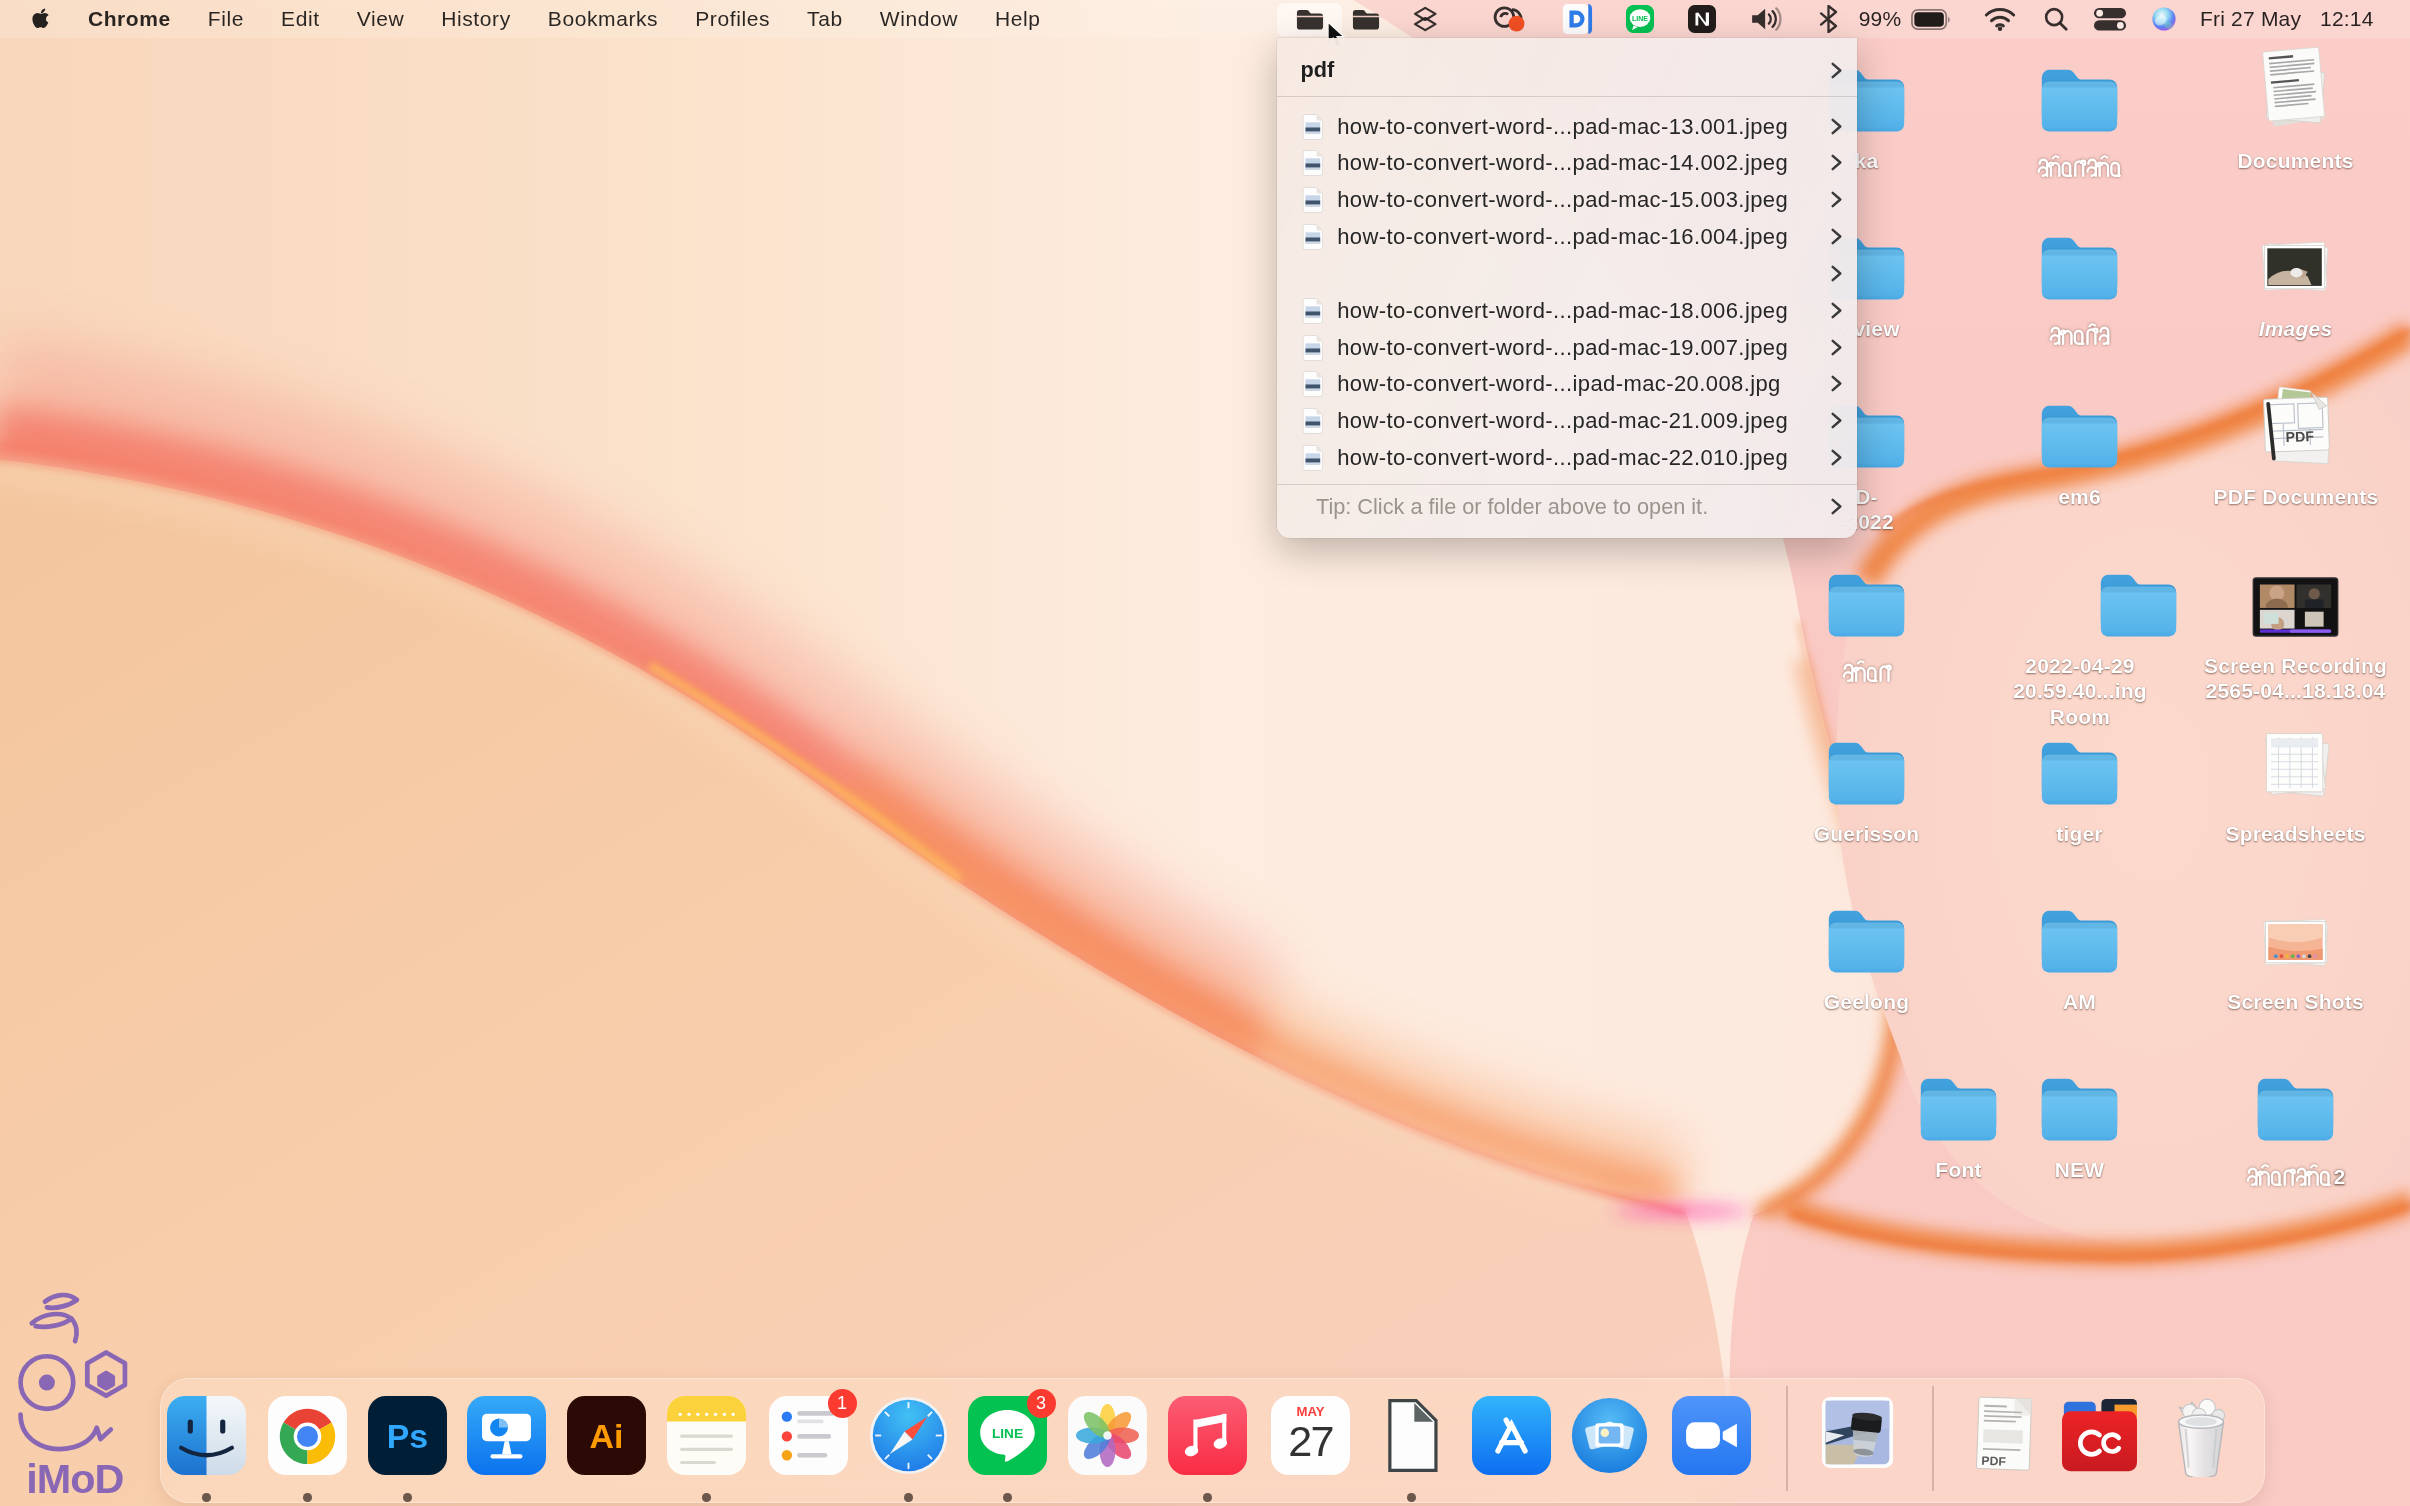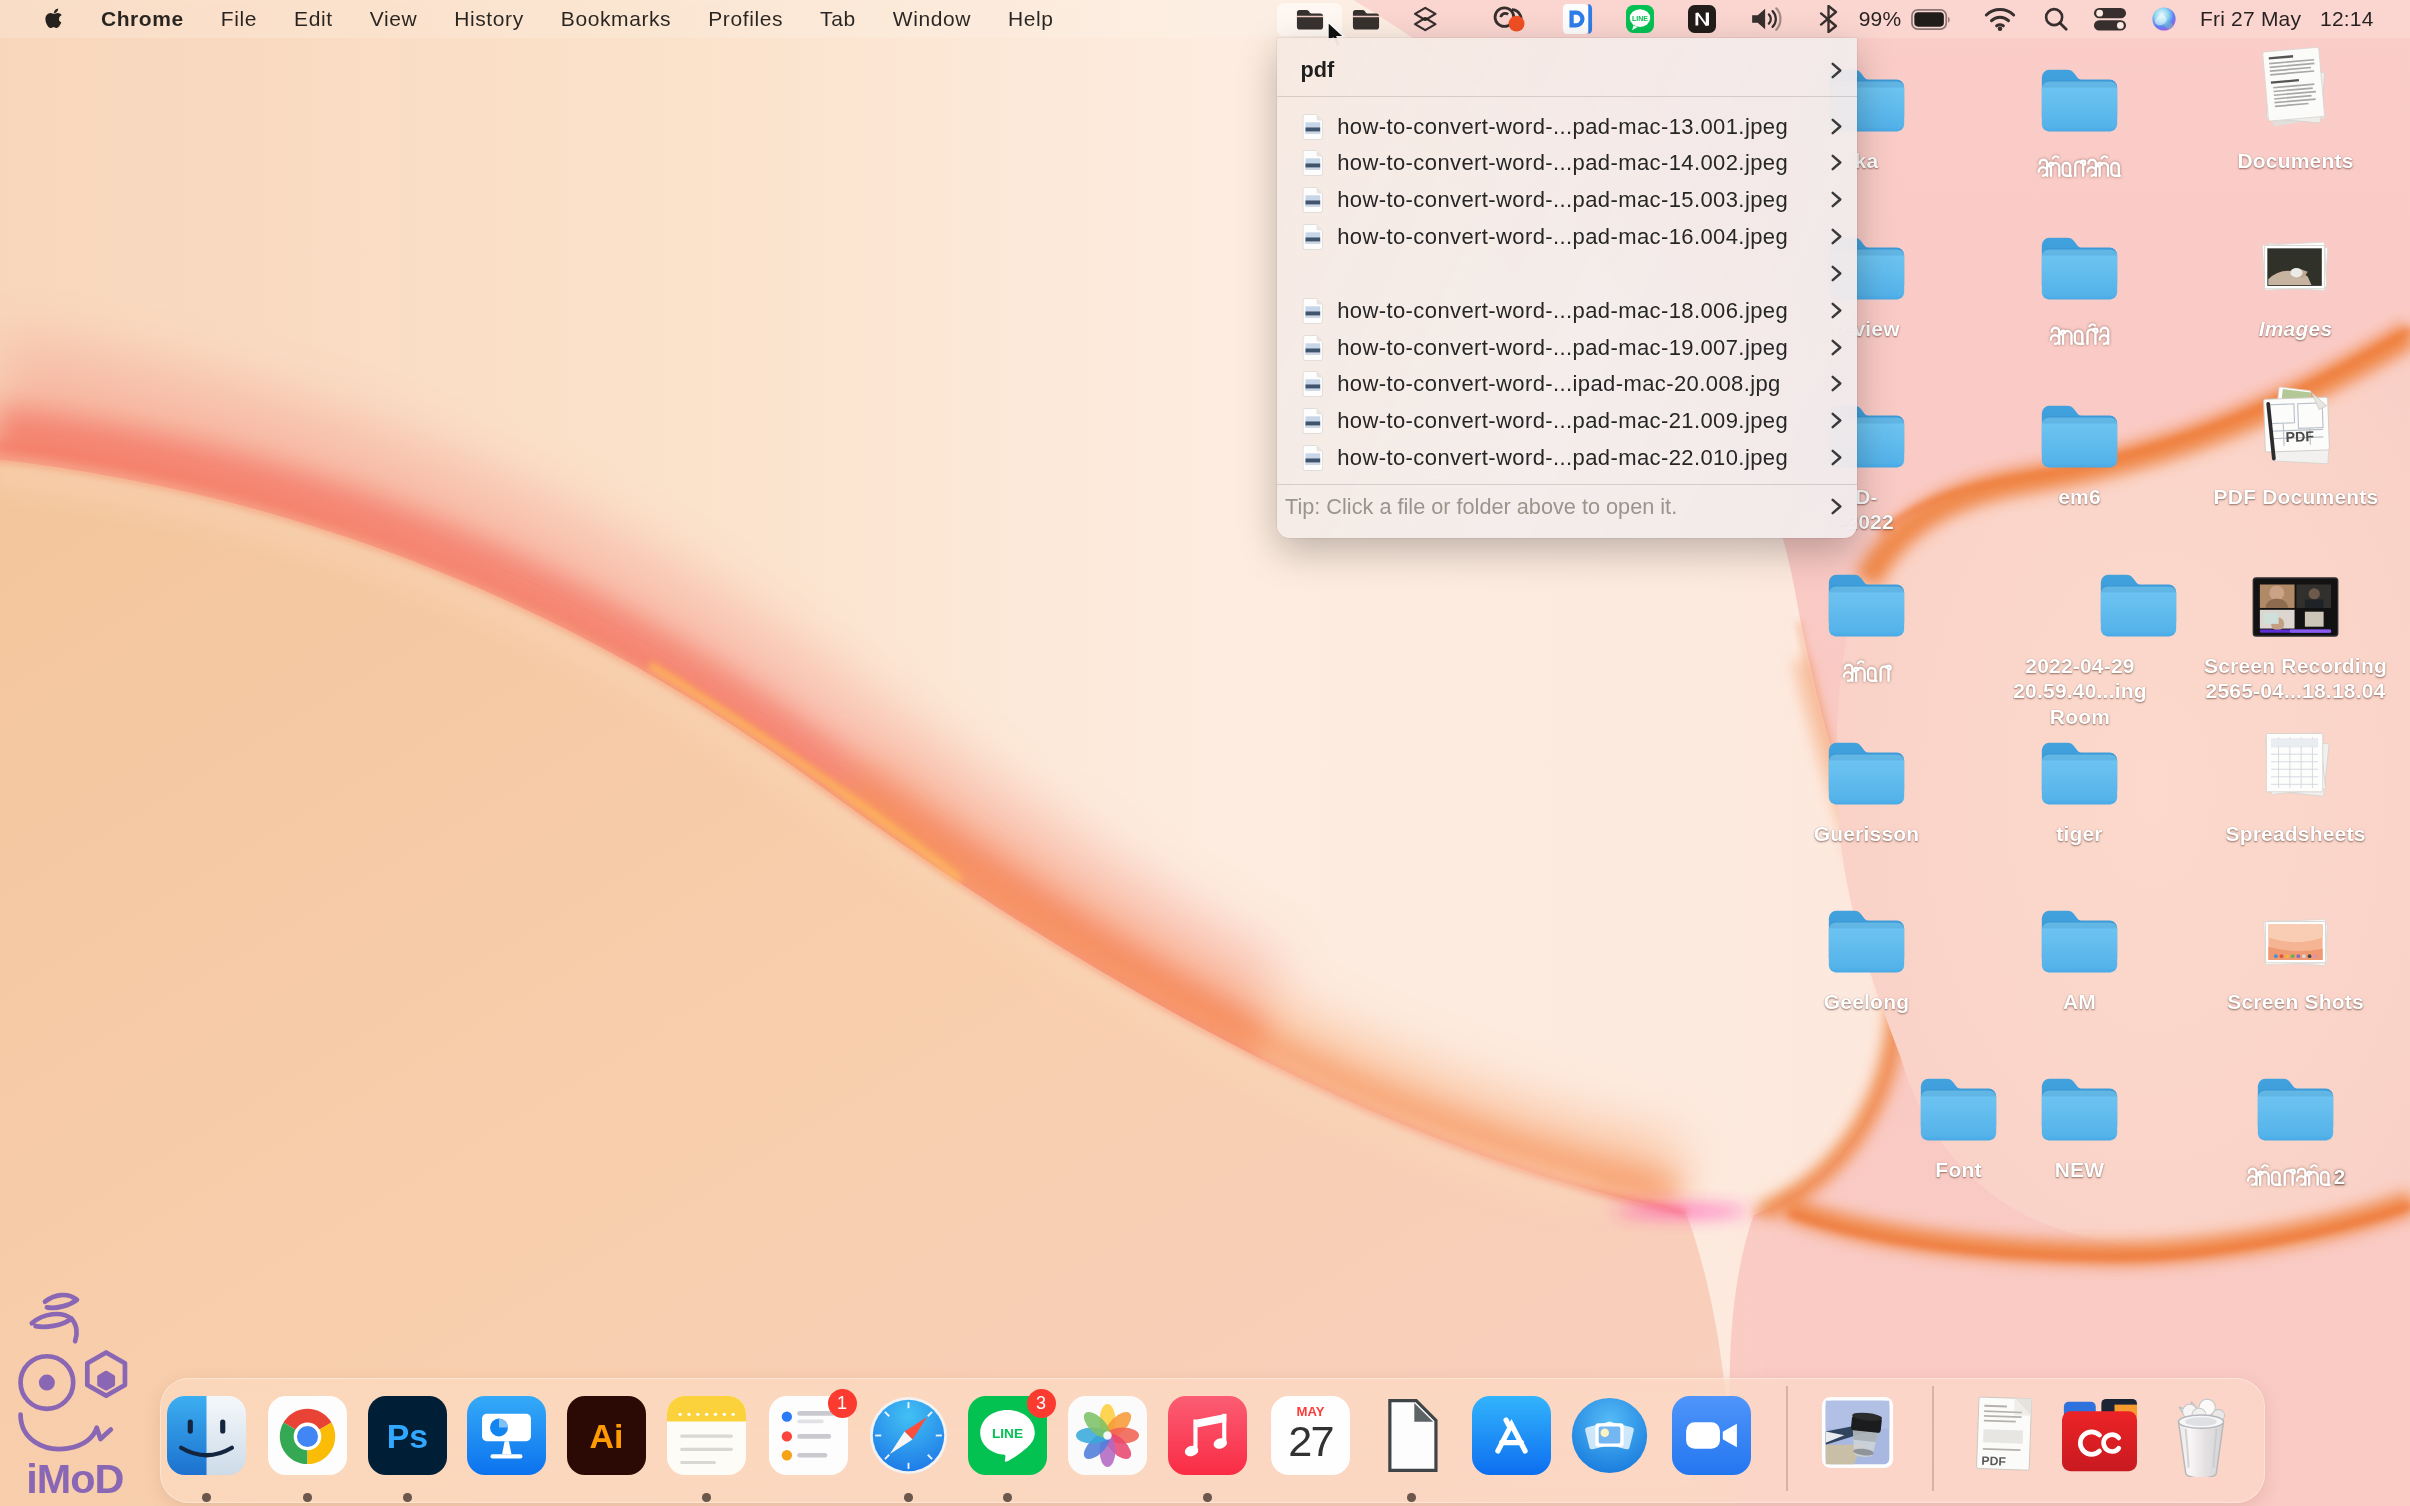--- a/index.html
+++ b/index.html
@@ -2,38 +2,38 @@
 <html style="font-size:15px"><head><meta charset="utf-8">
 <style>
   html,body{margin:0;padding:0;width:2411px;height:1507px;overflow:hidden;
     font-family:"Liberation Sans",sans-serif;}
   #stage{position:absolute;inset:0;width:2411px;height:1507px;overflow:hidden;}
   #wall{position:absolute;left:0;top:0;}
   
   #menubar{position:absolute;left:0;top:0;width:2411px;height:38px;
     background:rgba(255,248,244,0.2);display:flex;align-items:center;
     color:rgba(0,0,0,0.84);font-size:21px;}
-  #menubar .lhs{display:flex;align-items:center;gap:37px;padding-left:45px;letter-spacing:0.6px;}
+  #menubar .lhs{display:flex;align-items:center;gap:37px;padding-left:32px;letter-spacing:0.6px;}
   #menubar .appname{font-weight:bold;}
   #menubar .rhs{position:absolute;right:0;top:0;height:38px;display:flex;align-items:center;}
   
   #dropdown{position:absolute;left:1277px;top:38px;width:580px;height:500px;
     border-radius:0 0 13px 13px;
     background:linear-gradient(115deg,rgba(246,233,226,0.93),rgba(243,237,236,0.90) 55%,rgba(241,235,236,0.92));
     backdrop-filter:blur(56px) saturate(1.1);
     box-shadow:0 13px 38px rgba(0,0,0,0.25),0 0 0 0.5px rgba(0,0,0,0.1);
     color:#1f1f1f;}
   #dropdown .hdr{position:absolute;left:23.5px;font-weight:bold;font-size:21.7px;}
   #dropdown .sep{position:absolute;left:0;width:580px;height:0.9px;background:rgba(60,40,40,0.16);}
   .drow{position:absolute;left:0;width:580px;height:37px;display:flex;align-items:center;}
   .drow .ficon{margin-left:24.5px;width:21.7px;height:26px;flex:none;}
   .drow .txt{margin-left:14px;font-size:22px;letter-spacing:0.4px;white-space:nowrap;color:#262626;}
   .chev{position:absolute;right:11.3px;width:19px;height:19px;}
   .chev svg{display:block;}
-  #dropdown .tip{position:absolute;left:8px;font-size:21.7px;color:#9a948d;}
+  #dropdown .tip{position:absolute;left:39px;font-size:21.7px;color:#9a948d;}
   
   .dicon{position:absolute;width:169px;display:flex;flex-direction:column;align-items:center;}
   .dicon .lbl{margin-top:16px;text-align:center;color:#fff;font-size:21px;font-weight:600;
     line-height:25.4px;letter-spacing:0.2px;
     text-shadow:0 0.9px 1.9px rgba(90,60,50,0.65),0 0 0.9px rgba(90,60,50,0.4);}
   .dicon .art{height:81px;display:flex;align-items:flex-end;justify-content:center;}
   
   #dock{position:absolute;left:160px;top:1378px;width:2105px;height:125px;
     border-radius:29px;
     background:rgba(255,226,206,0.42);

